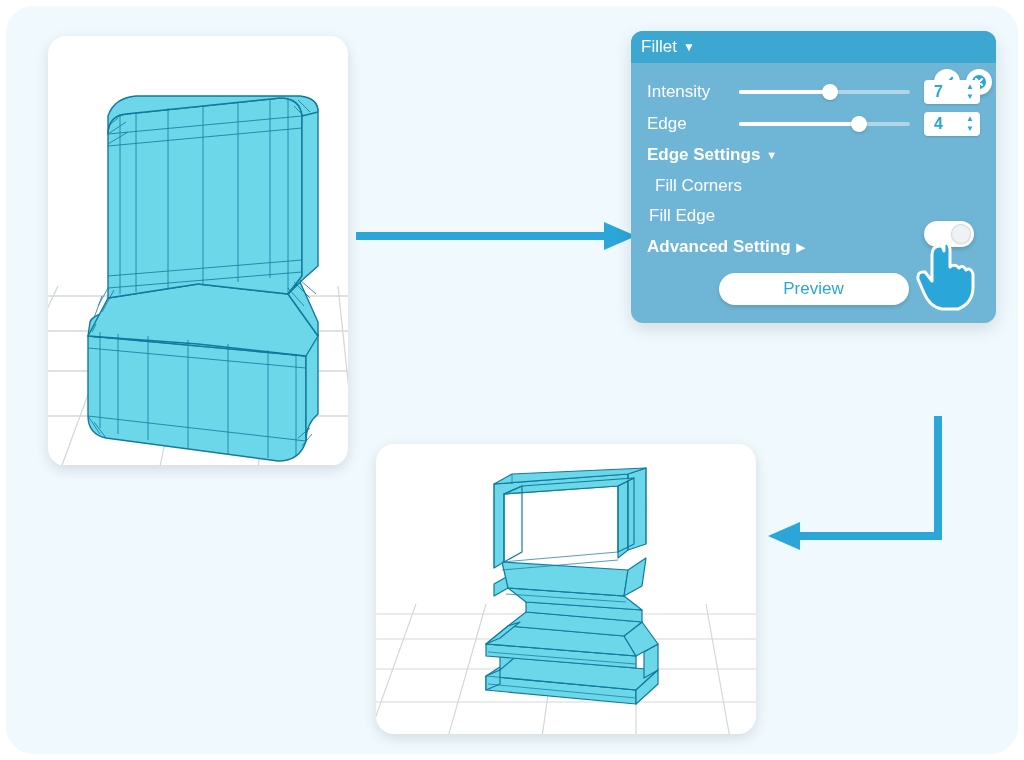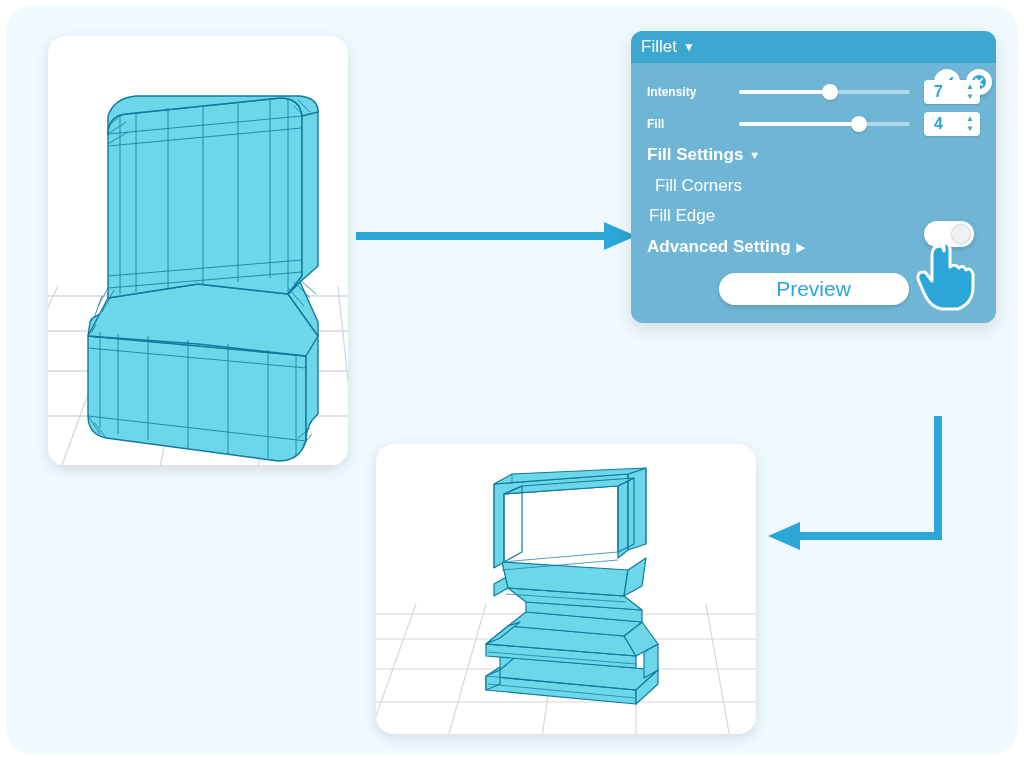--- a/index.html
+++ b/index.html
@@ -79,21 +79,21 @@
   }
   .round-btn svg{width:16px;height:16px;}
 
   .panel-body{padding:14px 16px 18px 16px;}
   .row{
     display:flex;align-items:center;
     height:30px;
     gap:10px;
     margin-bottom:2px;
   }
-  .row .lbl{width:82px;font-size:12px;font-weight:700;}
+  .row .lbl{width:82px;font-size:17px;font-weight:400;}
   .slider{
     position:relative;flex:1;height:18px;
     margin-right:4px;
   }
   .slider .track{
     position:absolute;left:0;right:0;top:50%;
     height:4px;margin-top:-2px;
     background:rgba(255,255,255,0.45);
     border-radius:2px;
   }
@@ -162,21 +162,21 @@
     width:80px;height:80px;
   }
 
   .preview-btn{
     display:block;
     margin:16px auto 0 auto;
     width:190px;height:32px;
     border-radius:16px;
     background:var(--white);
     color:var(--accent);
-    font-size:21px;font-weight:500;
+    font-size:17px;font-weight:500;
     border:none;
     box-shadow:0 2px 4px rgba(0,0,0,0.15);
     text-align:center;line-height:32px;
   }
 </style>
 </head>
 <body>
 
 <div class="stage">
 
@@ -325,37 +325,37 @@
         <div class="stepper">
           <span>7</span>
           <div class="arrows">
             <span>▲</span>
             <span>▼</span>
           </div>
         </div>
       </div>
 
       <div class="row">
-        <div class="lbl">Fill</div>
+        <div class="lbl">Edge</div>
         <div class="slider">
           <div class="track"></div>
           <div class="track fill" style="right:30%;"></div>
           <div class="thumb" style="left:70%;"></div>
         </div>
         <div class="stepper">
           <span>4</span>
           <div class="arrows">
             <span>▲</span>
             <span>▼</span>
           </div>
         </div>
       </div>
 
       <div class="section">
-        <span>Fill Settings</span>
+        <span>Edge Settings</span>
         <span class="tri">▼</span>
       </div>
       <div class="item indent">Fill Corners</div>
       <div class="item">Fill Edge</div>
 
       <div class="section">
         <span>Advanced Setting</span>
         <span class="tri">▶</span>
       </div>
 

